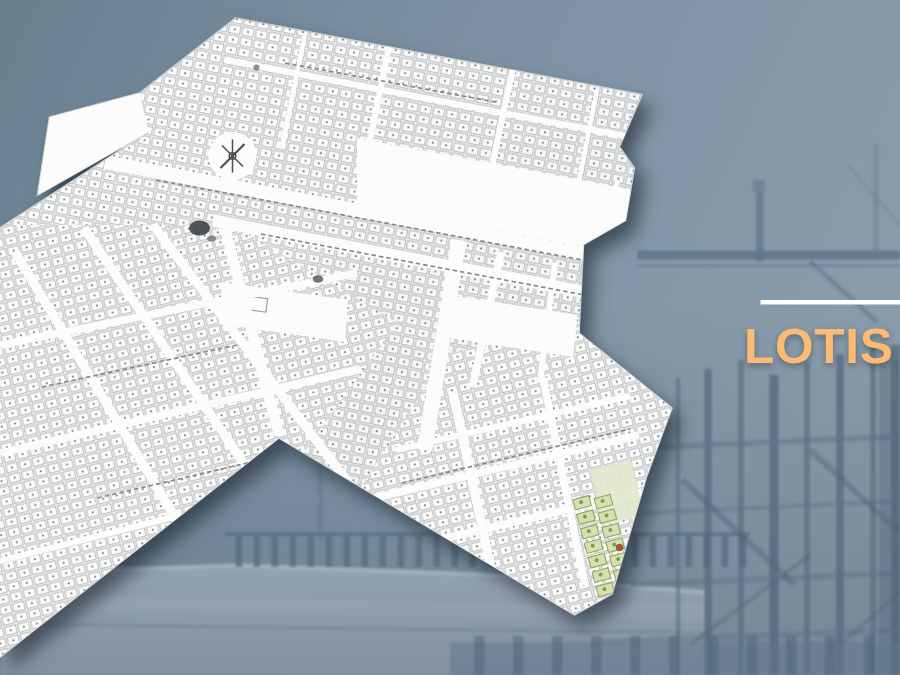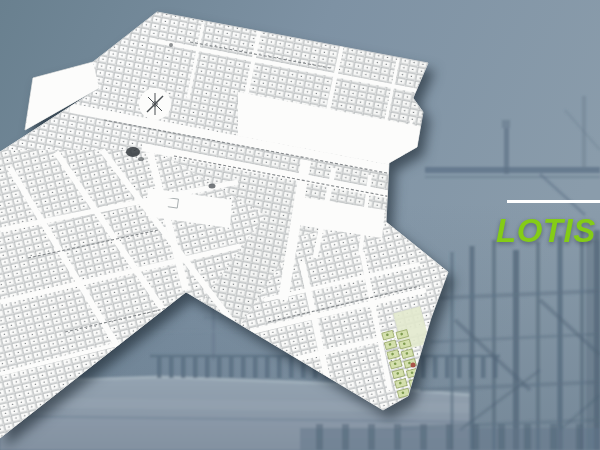--- a/index.html
+++ b/index.html
@@ -7,22 +7,22 @@
     position:relative;width:600px;height:450px;overflow:hidden;
     font-family:"Liberation Sans","DejaVu Sans",sans-serif;
   }
   .stage svg{position:absolute;left:0;top:0;width:600px;height:450px;display:block;}
   .bg-svg{z-index:1;}
   .map-svg{z-index:2;filter:drop-shadow(6px 8px 6px rgba(13,23,33,.55));}
   .title-block{position:absolute;z-index:3;left:0;top:0;width:600px;height:450px;pointer-events:none;}
   .title-rule{position:absolute;left:507px;top:200px;width:93px;height:3px;background:#ffffff;}
   .title-text{
     position:absolute;left:496px;top:214px;margin:0;
-    color:#84cc16;font-size:33px;font-weight:bold;letter-spacing:.5px;line-height:34px;
-    white-space:nowrap;text-shadow:0 2px 4px rgba(25,35,45,.4);font-style:italic;
+    color:#fdba74;font-size:33px;font-weight:bold;letter-spacing:.5px;line-height:34px;
+    white-space:nowrap;text-shadow:0 2px 4px rgba(25,35,45,.4);
   }
 </style>
 </head>
 <body>
 
 <div class="stage">
 
   <svg class="bg-svg" viewBox="0 0 600 450" preserveAspectRatio="none">
     <defs>
       <linearGradient id="sky" x1="0" y1="0" x2="1" y2="0.35">

